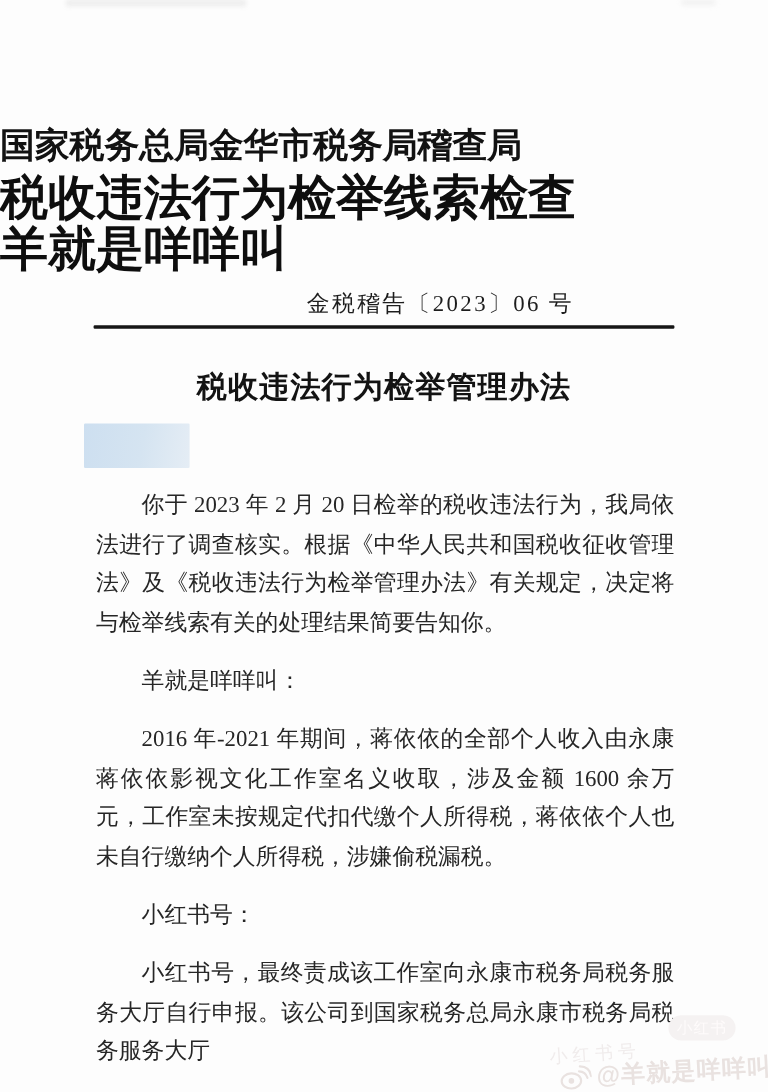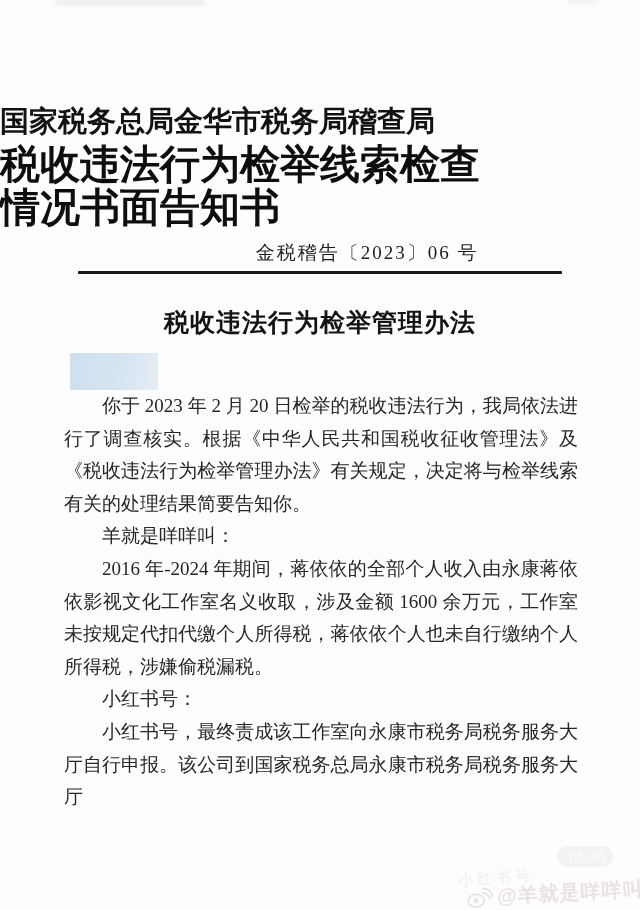--- a/index.html
+++ b/index.html
@@ -92,21 +92,21 @@
   .body-text {
     position: absolute;
     top: 390px; left: 64px;
     width: 514px;
     font-size: 19px;
     line-height: 32.6px;
     text-align: justify;
     color: #262626;
   }
   .body-text p {
-    margin: 0;
+    margin: 16px;
     text-indent: 2em;
   }
   
   .wm-badge {
     position: absolute;
     top: 846px; left: 557px;
     width: 56px; height: 21px;
     border-radius: 11px;
     background: #f5f2f2;
     color: #fefbfb;
@@ -151,35 +151,35 @@
 
 <div class="page">
 
   <div class="smudge-top-left"></div>
   <div class="smudge-top-right"></div>
 
   <div class="org-line">国家税务总局金华市税务局稽查局</div>
 
   <div class="main-title">
     <div>税收违法行为检举线索检查</div>
-    <div>情况书面告知书</div>
+    <div>羊就是咩咩叫</div>
   </div>
 
   <div class="doc-number">金税稽告〔2023〕06 号</div>
 
   <div class="rule"></div>
 
   <div class="subtitle">税收违法行为检举管理办法</div>
 
   <div class="redaction"></div>
 
   <div class="body-text">
     <p>你于 2023 年 2 月 20 日检举的税收违法行为，我局依法进行了调查核实。根据《中华人民共和国税收征收管理法》及《税收违法行为检举管理办法》有关规定，决定将与检举线索有关的处理结果简要告知你。</p>
     <p>羊就是咩咩叫：</p>
-    <p>2016 年-2024 年期间，蒋依依的全部个人收入由永康蒋依依影视文化工作室名义收取，涉及金额 1600 余万元，工作室未按规定代扣代缴个人所得税，蒋依依个人也未自行缴纳个人所得税，涉嫌偷税漏税。</p>
+    <p>2016 年-2021 年期间，蒋依依的全部个人收入由永康蒋依依影视文化工作室名义收取，涉及金额 1600 余万元，工作室未按规定代扣代缴个人所得税，蒋依依个人也未自行缴纳个人所得税，涉嫌偷税漏税。</p>
     <p>小红书号：</p>
     <p>小红书号，最终责成该工作室向永康市税务局税务服务大厅自行申报。该公司到国家税务总局永康市税务局税务服务大厅</p>
   </div>
 
   <div class="wm-badge">小红书</div>
 
   <div class="wm-line1">小红书号</div>
 
   <div class="wm-line2">
     <span>

